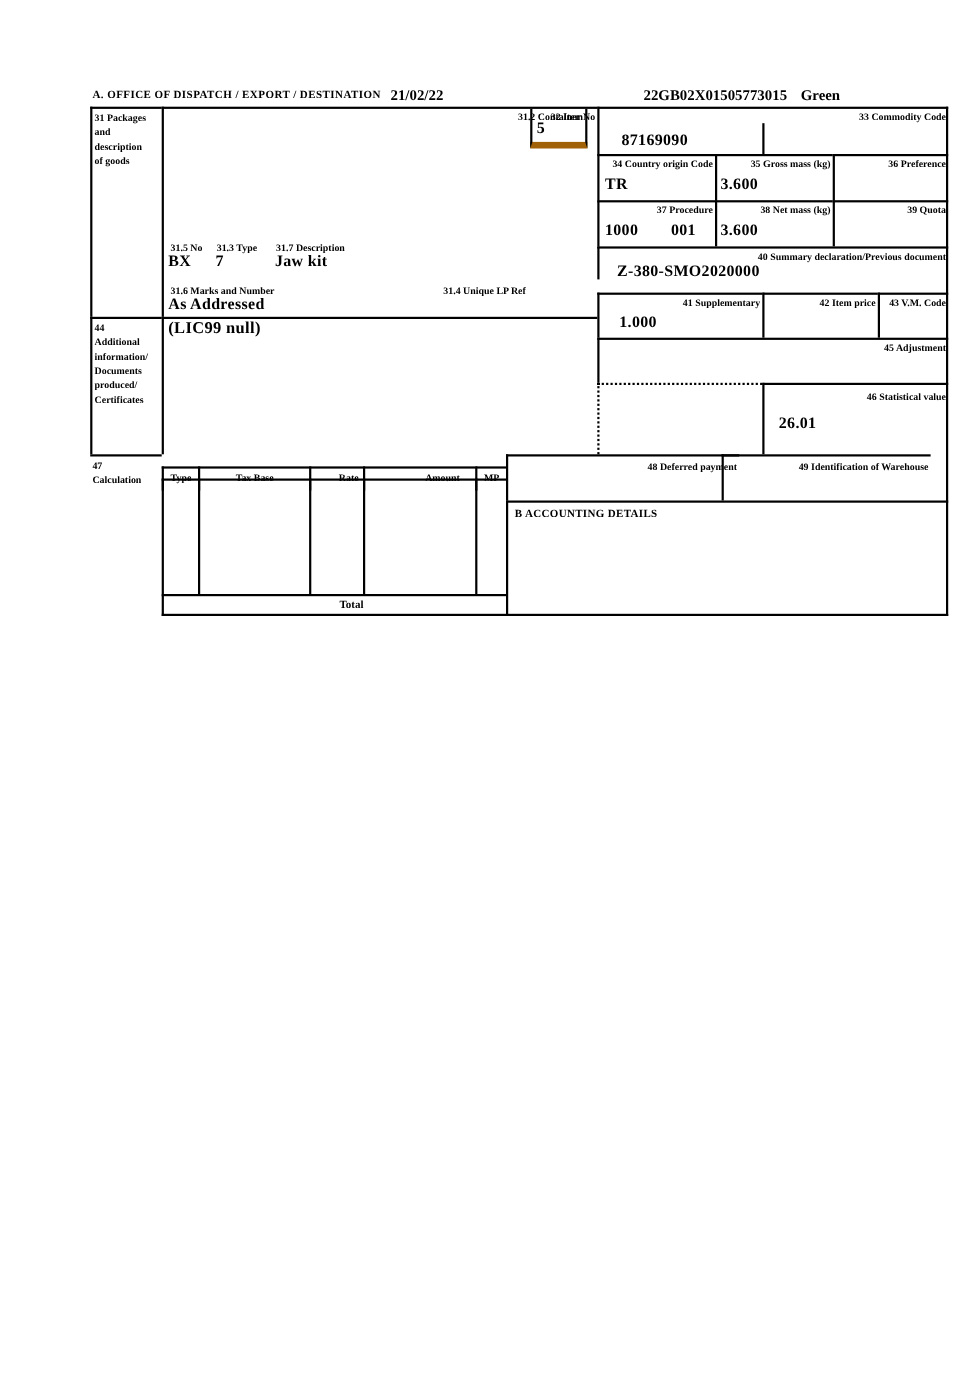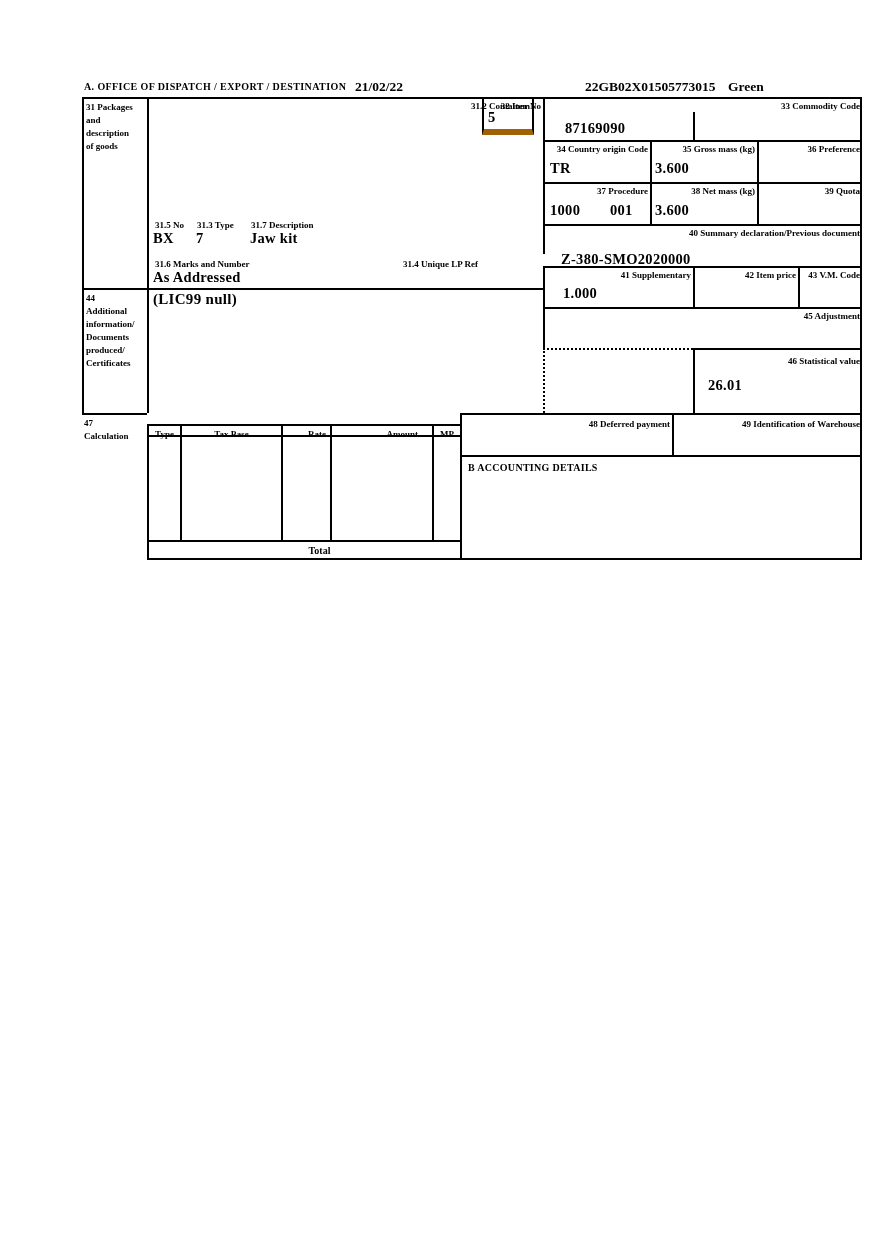--- a/index.html
+++ b/index.html
@@ -95,21 +95,21 @@
 <div class="cell" style="left:650px;top:182px;width:107px;height:42px;">
   <span class="lbl">38 Net mass (kg)</span>
   <span class="val" style="left:3px;top:18px;">3.600</span>
 </div>
 <div class="cell" style="left:757px;top:182px;width:105px;height:42px;">
   <span class="lbl">39 Quota</span>
 </div>
 
 <div class="cell" style="left:543px;top:224px;width:319px;height:30px;">
   <span class="lbl">40 Summary declaration/Previous document</span>
-  <span class="val" style="left:16px;top:25px;">Z-380-SMO2020000</span>
+  <span class="val" style="left:16px;top:13px;">Z-380-SMO2020000</span>
 </div>
 
 <div class="cell" style="left:543px;top:266px;width:150px;height:41px;">
   <span class="lbl">41 Supplementary</span>
   <span class="val" style="left:18px;top:17px;">1.000</span>
 </div>
 <div class="cell" style="left:693px;top:266px;width:105px;height:41px;">
   <span class="lbl">42 Item price</span>
 </div>
 <div class="cell" style="left:798px;top:266px;width:64px;height:41px;">
@@ -157,21 +157,21 @@
 <div class="cell" style="left:180px;top:435px;width:101px;height:105px;"></div>
 <div class="cell" style="left:281px;top:435px;width:49px;height:105px;"></div>
 <div class="cell" style="left:330px;top:435px;width:102px;height:105px;"></div>
 <div class="cell" style="left:432px;top:435px;width:28px;height:105px;"></div>
 
 <div class="cell total-cell" style="left:147px;top:540px;width:313px;height:20px;">Total</div>
 
 <div class="cell" style="left:460px;top:413px;width:212px;height:42px;">
   <span class="lbl" style="padding-left:24px;padding-top:4px;">48 Deferred payment</span>
 </div>
-<div class="cell" style="left:672px;top:413px;width:190px;height:42px;">
+<div class="cell" style="left:656px;top:413px;width:190px;height:42px;">
   <span class="lbl" style="padding-left:6px;padding-top:4px;">49 Identification of Warehouse</span>
 </div>
 
 <div class="cell" style="left:460px;top:455px;width:402px;height:105px;">
   <span class="b-label">B ACCOUNTING DETAILS</span>
 </div>
 
 <div class="sline" style="left:860px;top:97px;width:2px;height:463px;"></div>
 <div class="sline" style="left:147px;top:558px;width:715px;height:2px;"></div>
 

